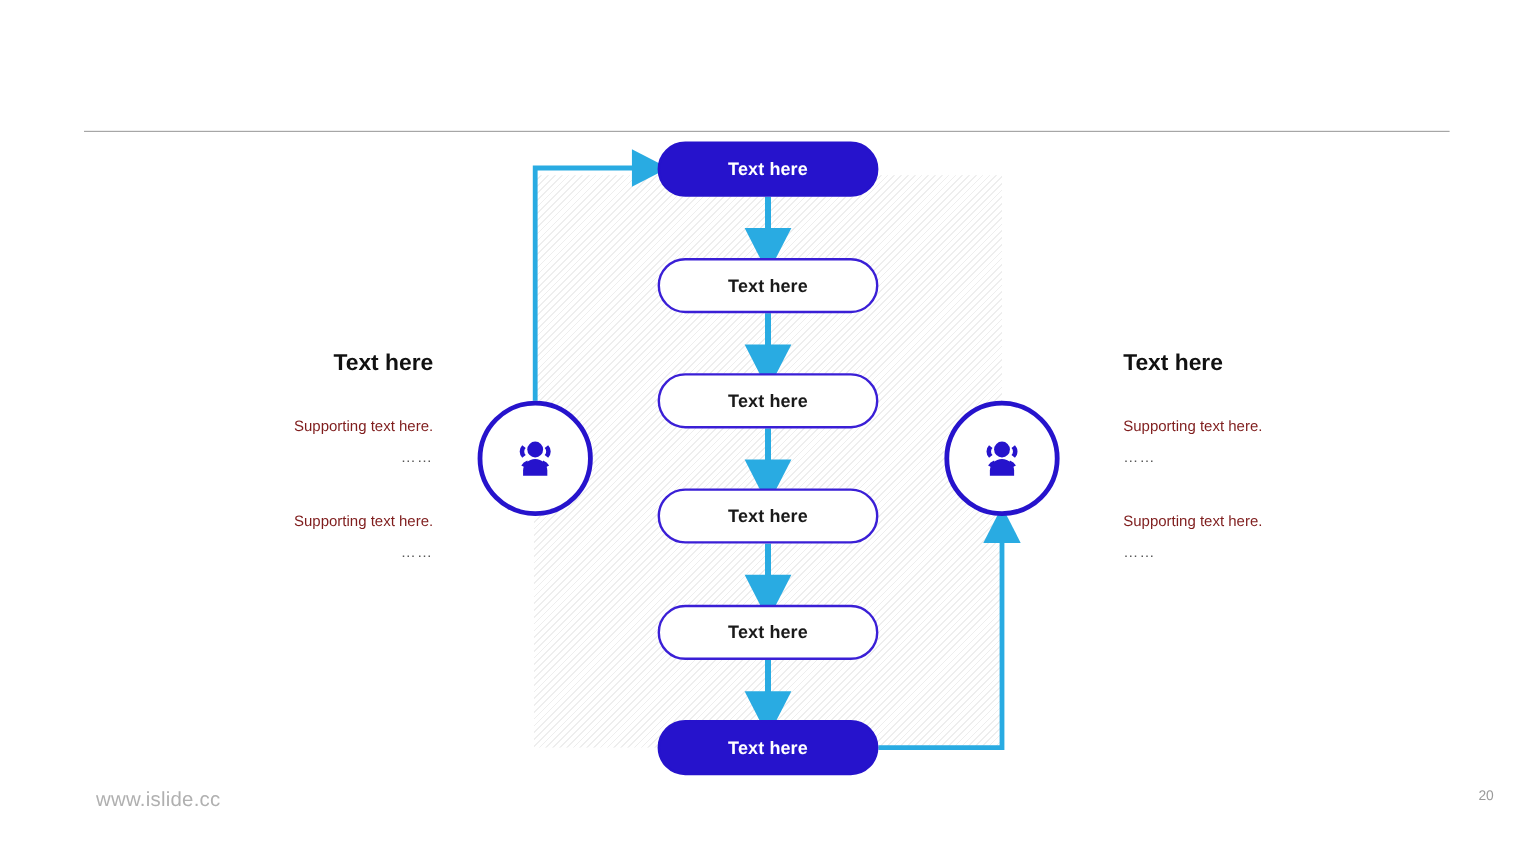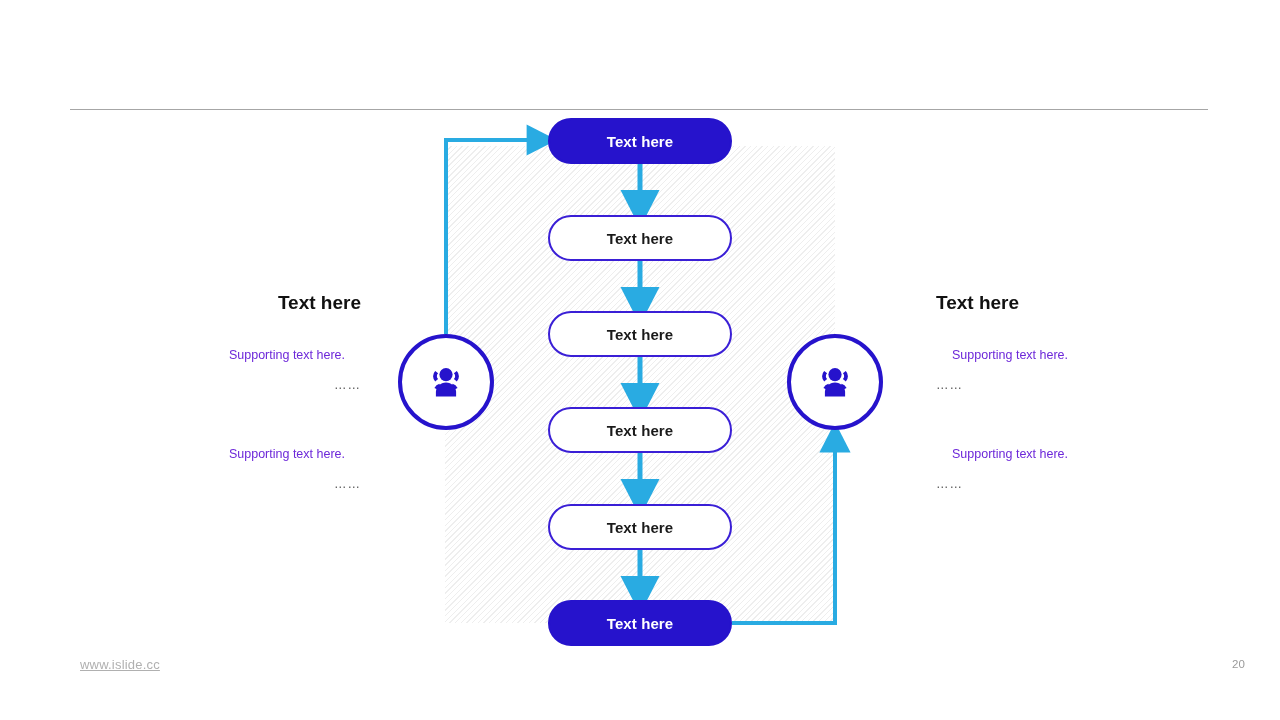--- a/index.html
+++ b/index.html
@@ -108,42 +108,41 @@
   .side-block.right { left: 936px; top: 292px; text-align: left; }
 
   .side-title {
     font-size: 19px;
     font-weight: bold;
     color: #111111;
     margin: 0 0 34px 0;
     line-height: 1.2;
   }
   .side-para {
-    margin: 16px;
+    margin: 0;
     font-size: 12.5px;
-    color: #6d28d9;
+    color: #7f1d1d;
     line-height: 1.05;
   }
   .side-dots {
     margin: 12px 0 0 0;
     font-size: 12.5px;
     color: #555555;
     letter-spacing: 1px;
   }
   .side-gap { height: 40px; }
 
   
   .footer-url {
     position: absolute;
     left: 80px;
     top: 657px;
-    font-size: 13px;
+    font-size: 17px;
     color: #b0b0b0;
     letter-spacing: 0.2px;
-    text-decoration: underline;
   }
   .footer-page {
     position: absolute;
     left: 1232px;
     top: 658px;
     font-size: 11.5px;
     color: #9a9a9a;
   }
 </style>
 </head>

